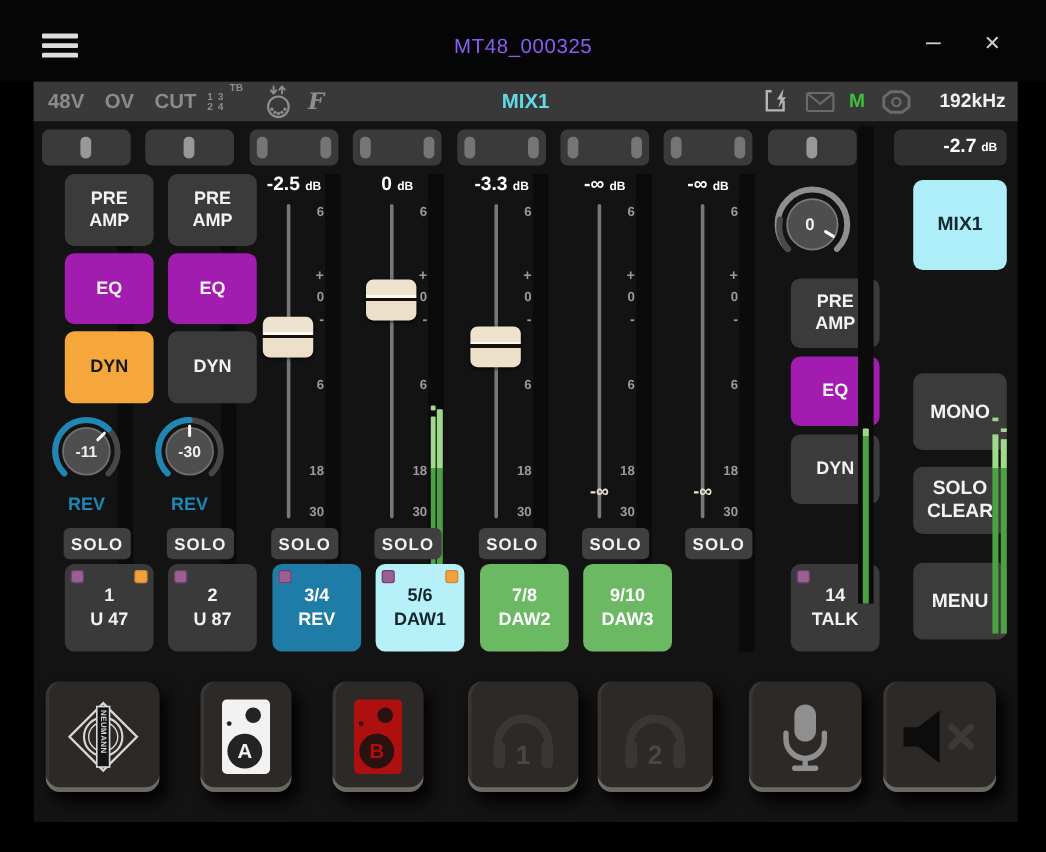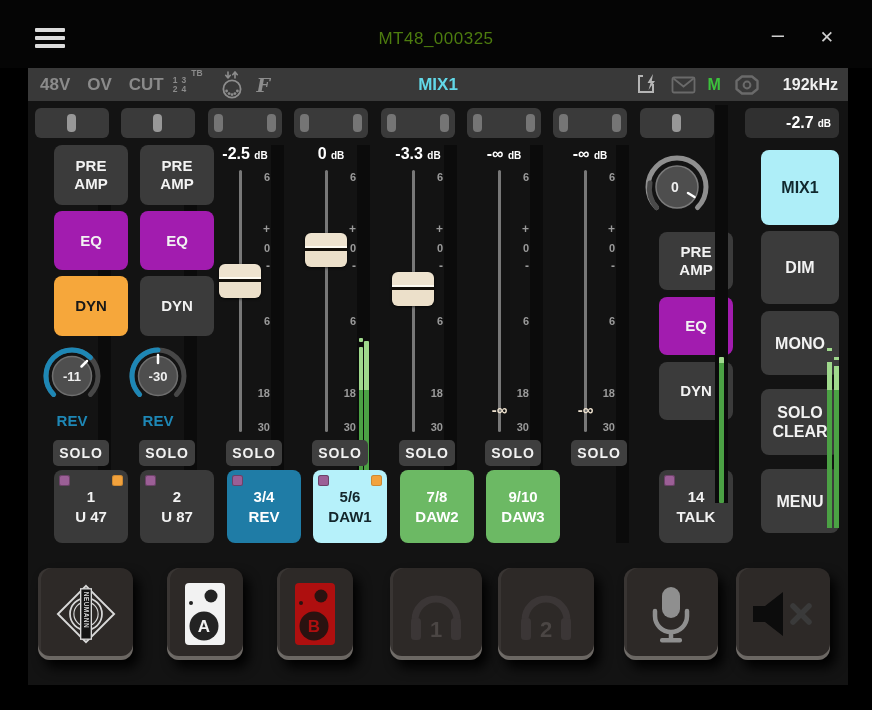--- a/index.html
+++ b/index.html
@@ -2,21 +2,21 @@
 <html><head>
 <meta charset="utf-8">
 <style>
   html,body{margin:0;padding:0;background:#000;}
   body{width:872px;height:710px;position:relative;overflow:hidden;
        font-family:"Liberation Sans","DejaVu Sans",sans-serif;}
   
   .titlebar{position:absolute;left:0;top:0;width:872px;height:68px;background:#050505;}
   .burger{position:absolute;left:35px;top:28px;width:30px;height:22px;cursor:pointer;}
   .burger span{display:block;width:30px;height:4px;border-radius:1px;background:#dcdcdc;margin-bottom:4px;}
-  .wtitle{position:absolute;left:0;top:29px;width:100%;text-align:center;color:#4d7c0f;font-size:17px;font-weight:500;letter-spacing:.5px;}
+  .wtitle{position:absolute;left:0;top:29px;width:100%;text-align:center;color:#8b5cf6;font-size:17px;font-weight:500;letter-spacing:.5px;}
   .wmin{position:absolute;right:88px;top:22px;color:#cfcfcf;font-size:22px;}
   .wclose{position:absolute;right:38px;top:27px;color:#cfcfcf;font-size:17px;}
   
   .content{position:absolute;left:28px;top:68px;width:820px;height:617px;background:#131313;}
   
   .statusbar{position:absolute;left:0;top:0;width:820px;height:33px;background:#393939;color:#8b8b8b;font-weight:bold;}
   .sb-left{position:absolute;left:12px;top:0;height:33px;display:flex;align-items:center;gap:17px;font-size:17px;}
   .cutgrid{display:inline-grid;grid-template-rows:9px 9px;grid-auto-flow:column;column-gap:4px;font-size:8.5px;line-height:9px;margin-left:-8px;}
   .tbsup{font-size:8.5px;align-self:flex-start;margin:0 0 0 -12px;}
   .sb-mix{position:absolute;left:340px;top:0;width:140px;height:33px;display:flex;align-items:center;justify-content:center;font-size:17px;color:#62d8e8;}
@@ -344,23 +344,22 @@
 
   <div class="lane" style="left:687px">
     <div class="mbar" style="left:4px;width:5px;top:252px;height:146px;background:linear-gradient(180deg,#9fd98c 0 6px,#4ba144 6px)"></div>
   </div>
 
   <div class="dbdisp">
     <span>-2.7</span>
       <span class="unit">dB</span>
   </div>
   <div class="btn rpbtn rp-active" style="top:82px;height:75px">MIX1</div>
-  <div class="btn rpbtn" style="top:163px;height:73px">DIM</div>
   <div class="btn rpbtn" style="top:243px;height:64px">MONO</div>
-  <div class="btn rpbtn" style="top:321px;height:66px">SOLO CLEAR</div>
+  <div class="btn rpbtn" style="top:321px;height:56px">SOLO CLEAR</div>
   <div class="btn rpbtn" style="top:401px;height:64px">MENU</div>
 
   <div>
     <div class="tick" style="left:799px;top:280px"></div>
     <div class="tick" style="left:805.5px;top:289px"></div>
     <div class="obar" style="left:799px;top:294px;height:166px;background:linear-gradient(180deg,#9fd98c 0 28px,#4ba144 28px)"></div>
     <div class="obar" style="left:805.5px;top:298px;height:162px;background:linear-gradient(180deg,#9fd98c 0 24px,#4ba144 24px)"></div>
   </div>
 
   <div class="bbtn" style="left:10px;width:95px">

